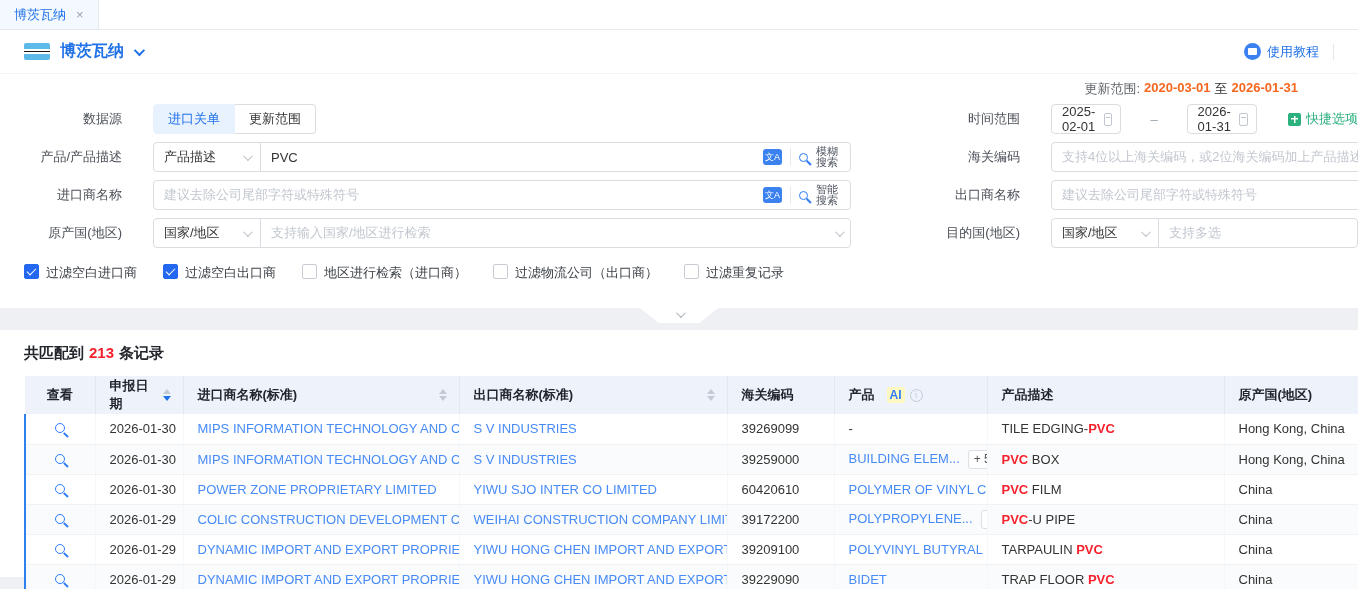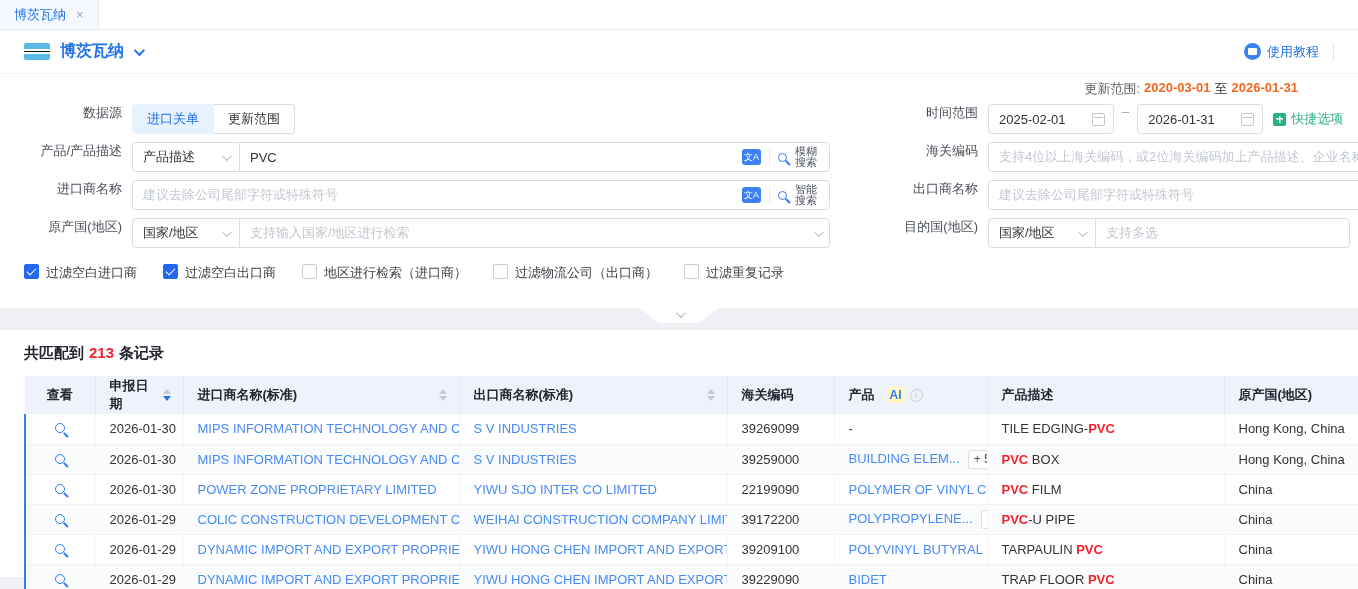--- a/index.html
+++ b/index.html
@@ -22,21 +22,21 @@
   .tut-icon { width: 17px; height: 17px; border-radius: 50%; background: #3b82f0; position: relative; }
   .tut-icon::after { content: ""; position: absolute; left: 4px; top: 5px; width: 9px; height: 7px; background: #fff; border-radius: 1px; }
   .hdr-div { width: 1px; height: 16px; background: #e3e6ea; margin-left: 14px; }
 
   
   .filters { background: #fff; padding: 2px 0 26px 0; }
   .update-line { display: flex; justify-content: flex-end; padding-right: 56px; font-size: 13px; margin: 4px 0 6px; color: #5f6368; }
   .update-line b { color: #f5671f; margin: 0 4px; }
   .update-line .zhi { color: #333; }
 
-  .frow { display: flex; height: 30px; margin: 0 8px 8px 0; }
+  .frow { display: flex; align-items: center; height: 30px; margin: 0 0 8px 0; gap: 21px; }
   .lbl-l { width: 132px; text-align: right; padding-right: 10px; color: #4a4f57; flex: none; }
   .field-l { width: 698px; flex: none; display: flex; }
   .lbl-r { width: 158px; text-align: right; padding-right: 10px; color: #4a4f57; flex: none; }
 
   .box { border: 1px solid #d9dce1; border-radius: 4px; background: #fff; height: 30px; display: flex; align-items: center; }
   .sel { width: 108px; padding: 0 10px; justify-content: space-between; border-radius: 4px 0 0 4px; color: #333; cursor: pointer; }
   .sel + .inp { border-radius: 0 4px 4px 0; margin-left: -1px; }
   .inp { flex: 1; padding: 0 8px 0 10px; border-radius: 4px; }
   .inp .val { flex: 1; color: #333; }
   .inp .ph { flex: 1; color: #c2c7cf; }
@@ -355,21 +355,21 @@
           <td>39259000</td>
           <td><span class="link prod-link" data-link="true">BUILDING ELEM...</span><span class="plus-badge">+ 5</span></td>
           <td><span></span><span class="hl">PVC</span><span> BOX</span></td>
           <td>Hong Kong, China</td>
         </tr>
         <tr>
           <td><span class="q-icon"></span></td>
           <td>2026-01-30</td>
           <td><span class="link">POWER ZONE PROPRIETARY LIMITED</span></td>
           <td><span class="link">YIWU SJO INTER CO LIMITED</span></td>
-          <td>22199090</td>
+          <td>60420610</td>
           <td><span class="link prod-link" data-link="true">POLYMER OF VINYL C...</span></td>
           <td><span></span><span class="hl">PVC</span><span> FILM</span></td>
           <td>China</td>
         </tr>
         <tr>
           <td><span class="q-icon"></span></td>
           <td>2026-01-29</td>
           <td><span class="link">COLIC CONSTRUCTION DEVELOPMENT CO ...</span></td>
           <td><span class="link">WEIHAI CONSTRUCTION COMPANY LIMITED</span></td>
           <td>39172200</td>

